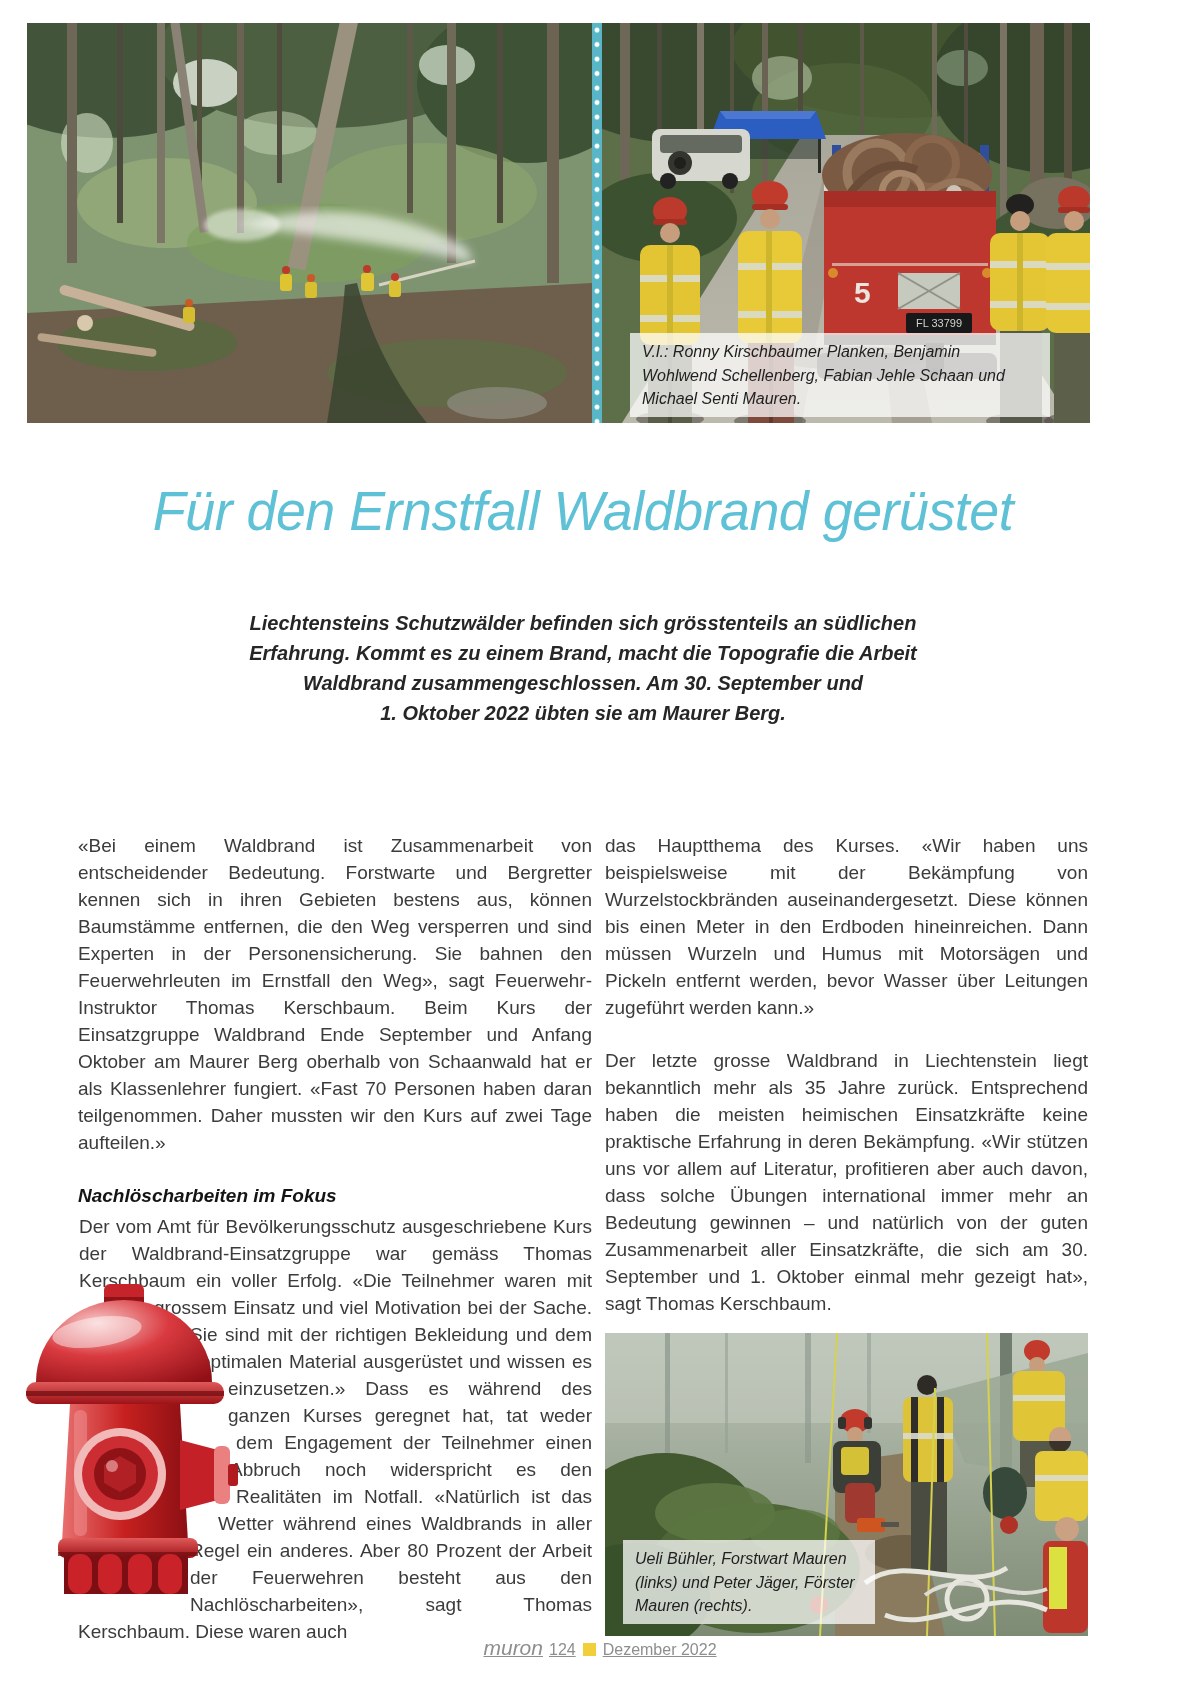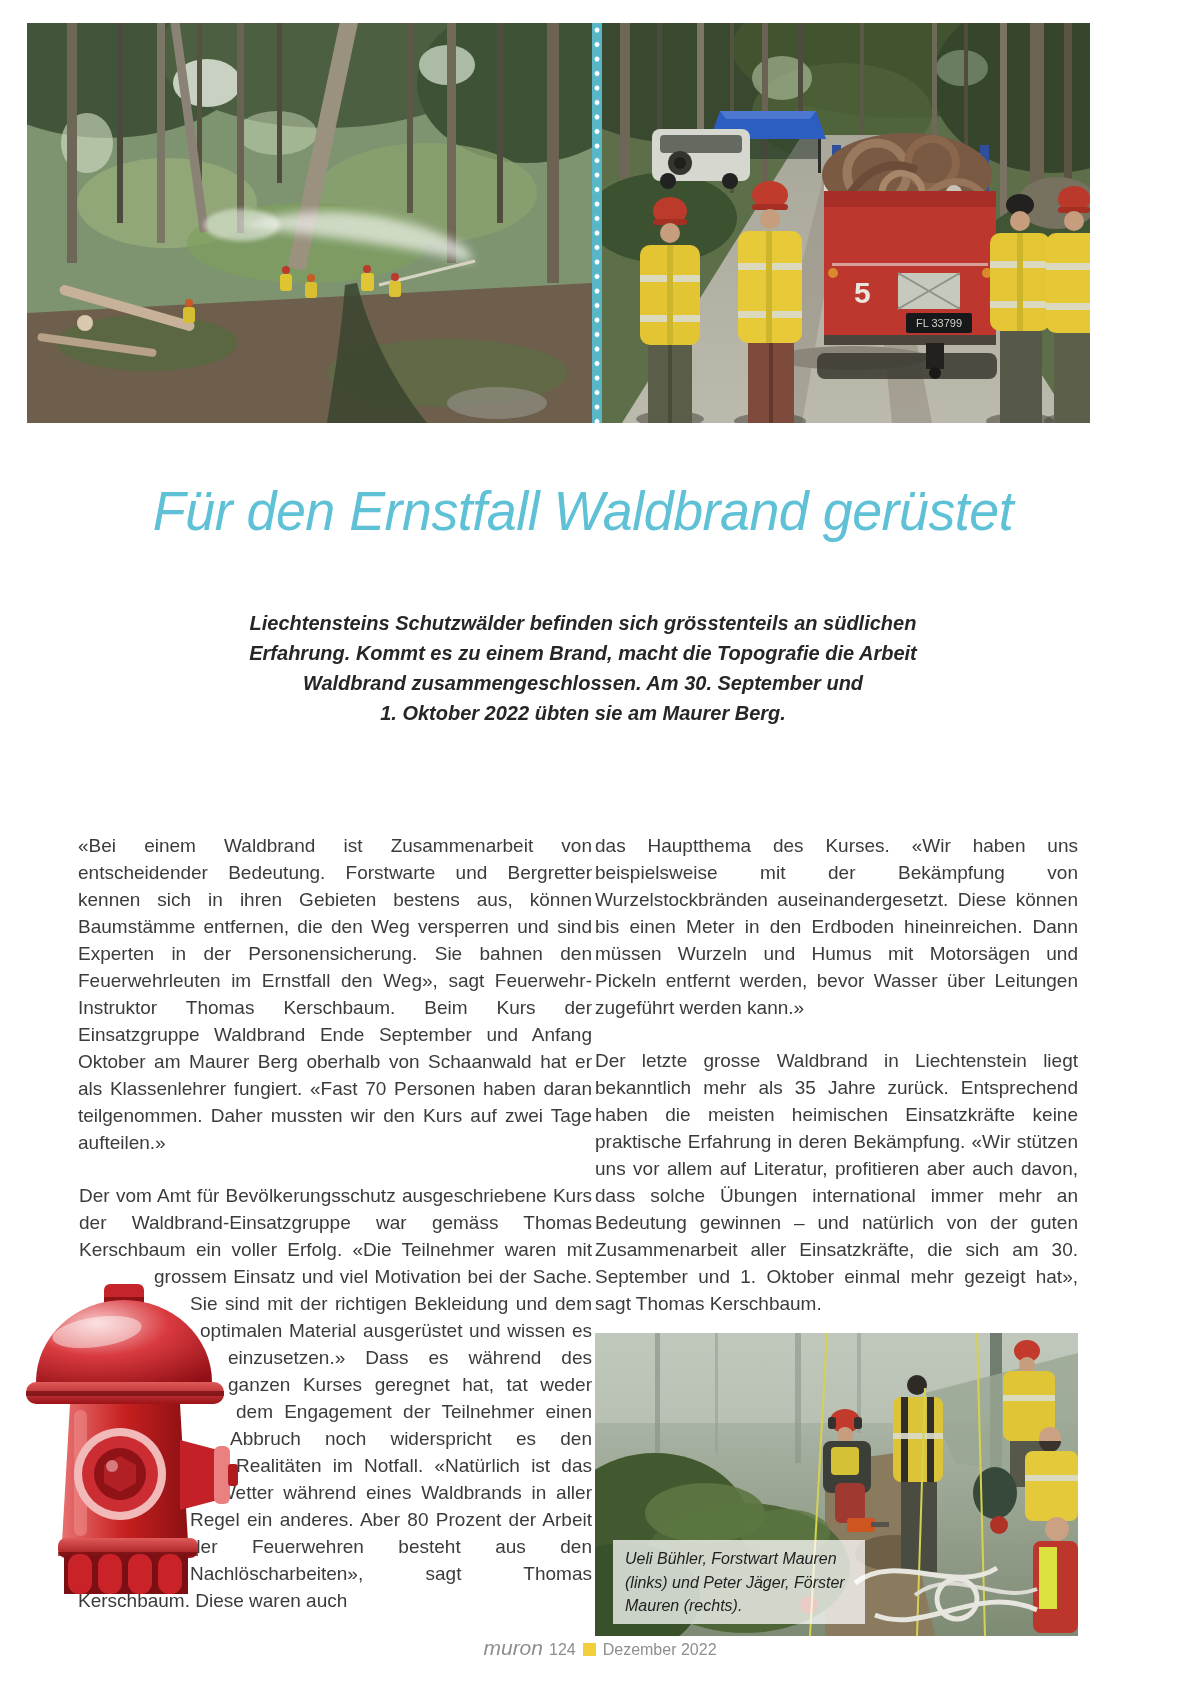--- a/index.html
+++ b/index.html
@@ -18,40 +18,40 @@
   .caption-top{left:28px;bottom:6px;width:396px;}
 
   
   .title{position:absolute;left:78px;top:478px;width:1010px;margin:0;text-align:center;
     font-style:italic;font-weight:400;font-size:56px;letter-spacing:-0.5px;color:#5fc1d6;
     transform:scaleX(0.96);}
   .lead{position:absolute;left:78px;top:608px;width:1010px;text-align:center;
     font-style:italic;font-weight:700;font-size:20px;line-height:30px;color:#262626;}
 
   
-  .columns{position:absolute;left:78px;top:832px;width:1010px;display:flex;gap:3px;}
+  .columns{position:absolute;left:78px;top:832px;width:1010px;display:flex;gap:13px;}
   .col-left{width:514px;}
   .col-right{width:483px;}
   .body-p{margin:0 0 26px 0;font-size:19px;line-height:27px;text-align:justify;color:#3b3b3b;
     hyphens:auto;}
   .subhead{margin:0 0 4px 0;font-size:19px;line-height:27px;font-style:italic;font-weight:700;color:#141414;}
   .p2-wrap{margin-bottom:0;}
   .ld{float:left;clear:left;height:27px;}
   .ld-first{clear:none;height:81px;width:1px;}
 
   
   .bottom-photo{margin:16px 0 0 0;position:relative;width:483px;height:303px;border-radius:10px;}
   .caption-bottom{left:18px;bottom:12px;width:228px;}
 
   
   .hydrant{position:absolute;left:12px;top:1284px;}
 
   
   .footer{position:absolute;left:0;top:1636px;width:1200px;text-align:center;color:#8e8e8e;
-    font-size:16px;}
+    font-size:16px;text-decoration:underline;}
   .footer .mag{font-style:italic;font-size:21px;margin-right:6px;}
   .footer .pageno{margin-right:7px;}
   .footer .sq{display:inline-block;width:13px;height:13px;background:#f2cf3a;vertical-align:-1px;margin-right:7px;}
 </style>
 </head>
 <body>
 
 <div class="page">
 
   <div class="photo-strip">
@@ -260,34 +260,36 @@
           <ellipse cx="472" cy="398" rx="30" ry="8" fill="#3f3b31" opacity="0.5"></ellipse>
           <ellipse cx="472" cy="176" rx="16" ry="13" fill="#bb392b"></ellipse>
             <rect x="456" y="184" width="32" height="6" rx="3" fill="#a52f22"></rect>
           <circle cx="472" cy="198" r="10" fill="#c79e7d"></circle>
           <rect x="444" y="210" width="58" height="100" rx="10" fill="#e6c736"></rect>
           <rect x="444" y="240" width="58" height="7" fill="#d9dccd" opacity="0.9"></rect>
             <rect x="444" y="280" width="58" height="7" fill="#d9dccd" opacity="0.9"></rect>
           <rect x="452" y="310" width="42" height="90" fill="#5c5f49"></rect>
         </g>
       </svg>
+      <div class="photo-caption caption-top">V.l.: Ronny Kirschbaumer Planken, Benjamin Wohlwend Schellenberg, Fabian Jehle Schaan und Michael Senti Mauren.</div>
     </div>
   </div>
 
   <h1 class="title">Für den Ernstfall Waldbrand gerüstet</h1>
   <div class="lead">
       <div>Liechtensteins Schutzwälder befinden sich grösstenteils an südlichen</div>
       <div>Erfahrung. Kommt es zu einem Brand, macht die Topografie die Arbeit</div>
       <div>Waldbrand zusammengeschlossen. Am 30. September und</div>
       <div>1. Oktober 2022 übten sie am Maurer Berg.</div>
     </div>
 
   <div class="columns">
     <div class="col-left">
       <p class="body-p">«Bei einem Waldbrand ist Zusammenarbeit von entscheidender Bedeutung. Forstwarte und Bergretter kennen sich in ihren Gebieten bestens aus, können Baumstämme entfernen, die den Weg versperren und sind Experten in der Personensicherung. Sie bahnen den Feuerwehrleuten im Ernstfall den Weg», sagt Feuerwehr-Instruktor Thomas Kerschbaum. Beim Kurs der Einsatzgruppe Waldbrand Ende September und Anfang Oktober am Maurer Berg oberhalb von Schaanwald hat er als Klassenlehrer fungiert. «Fast 70 Personen haben daran teilgenommen. Daher mussten wir den Kurs auf zwei Tage aufteilen.»</p>
+      <h3 class="subhead">Nachlöscharbeiten im Fokus</h3>
       <div class="body-p p2-wrap">
         <span class="ld ld-first"></span>
         <span class="ld" style="width:76px"></span>
         <span class="ld" style="width:112px"></span>
         <span class="ld" style="width:122px"></span>
         <span class="ld" style="width:98px"></span>
         <span class="ld" style="width:150px"></span>
         <span class="ld" style="width:158px"></span>
         <span class="ld" style="width:152px"></span>
         <span class="ld" style="width:158px"></span>

